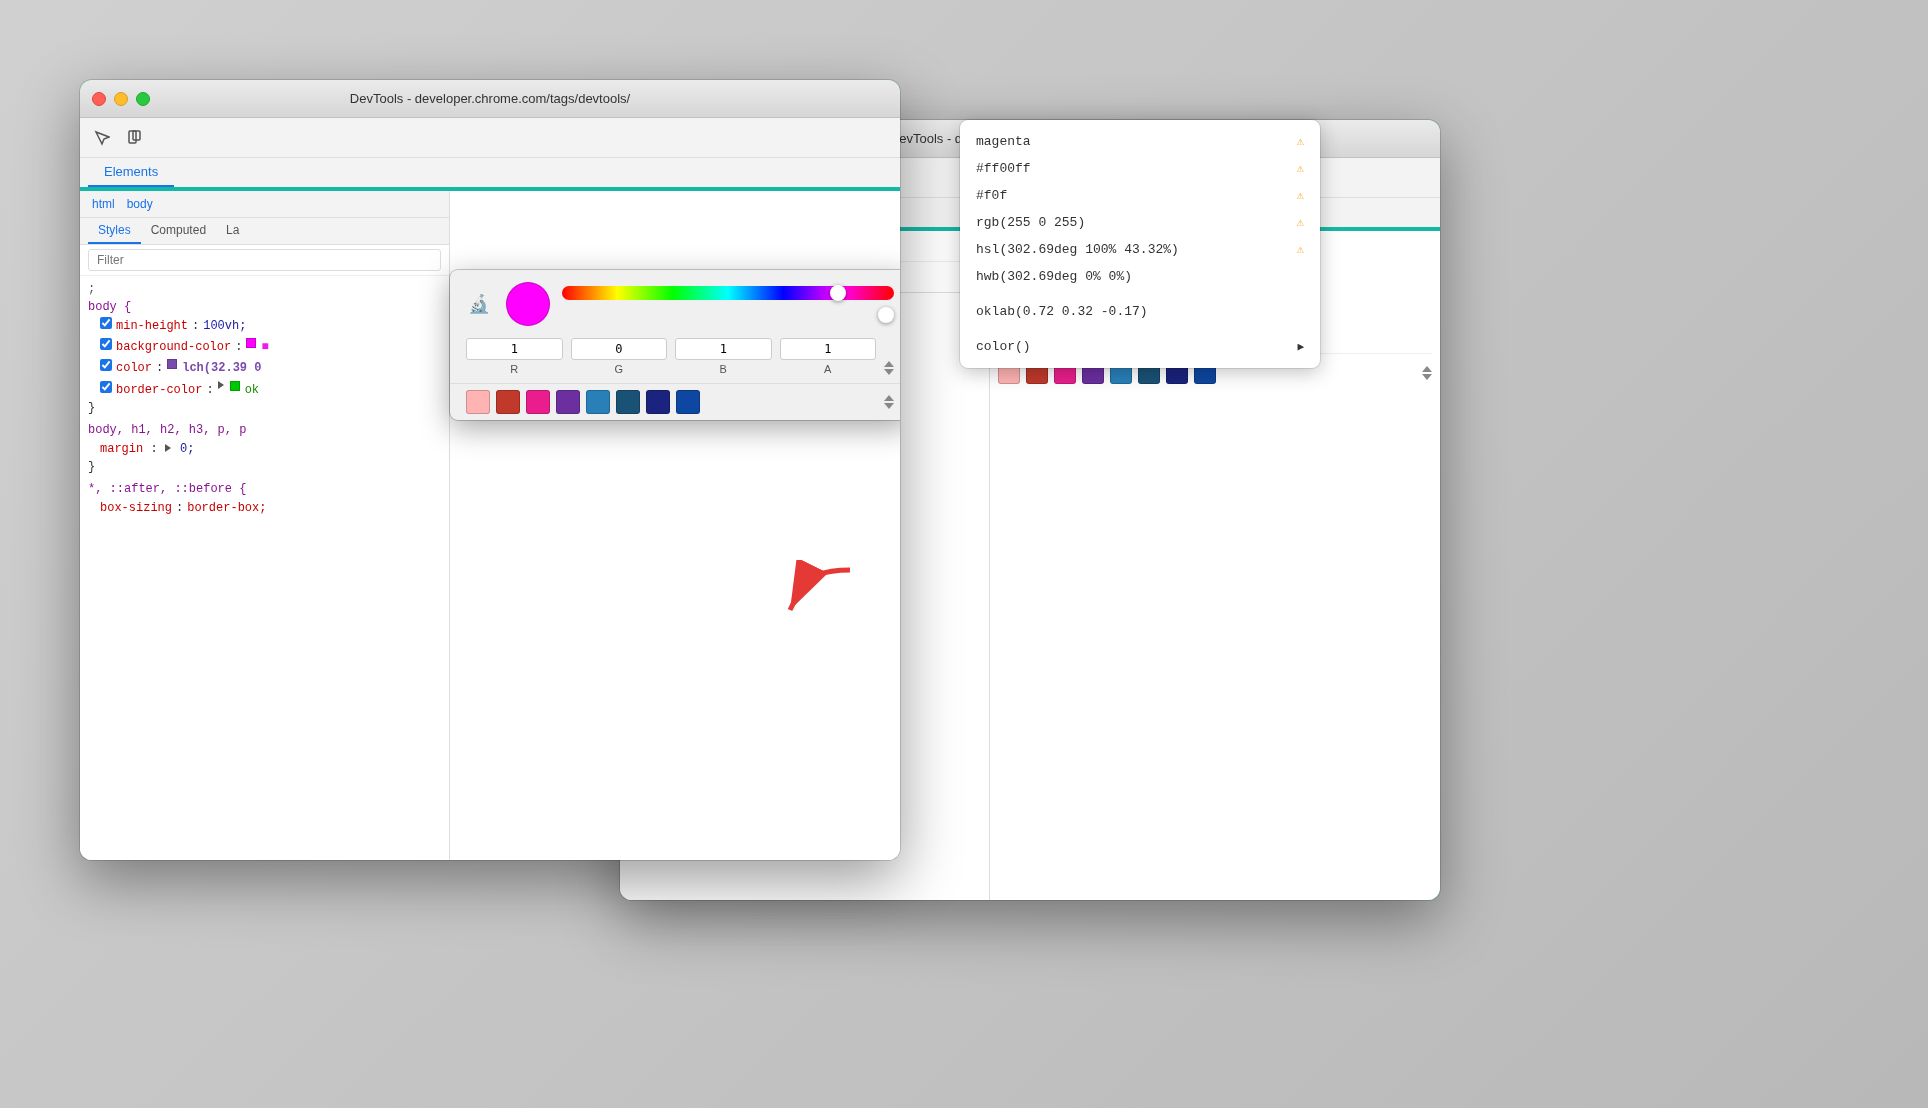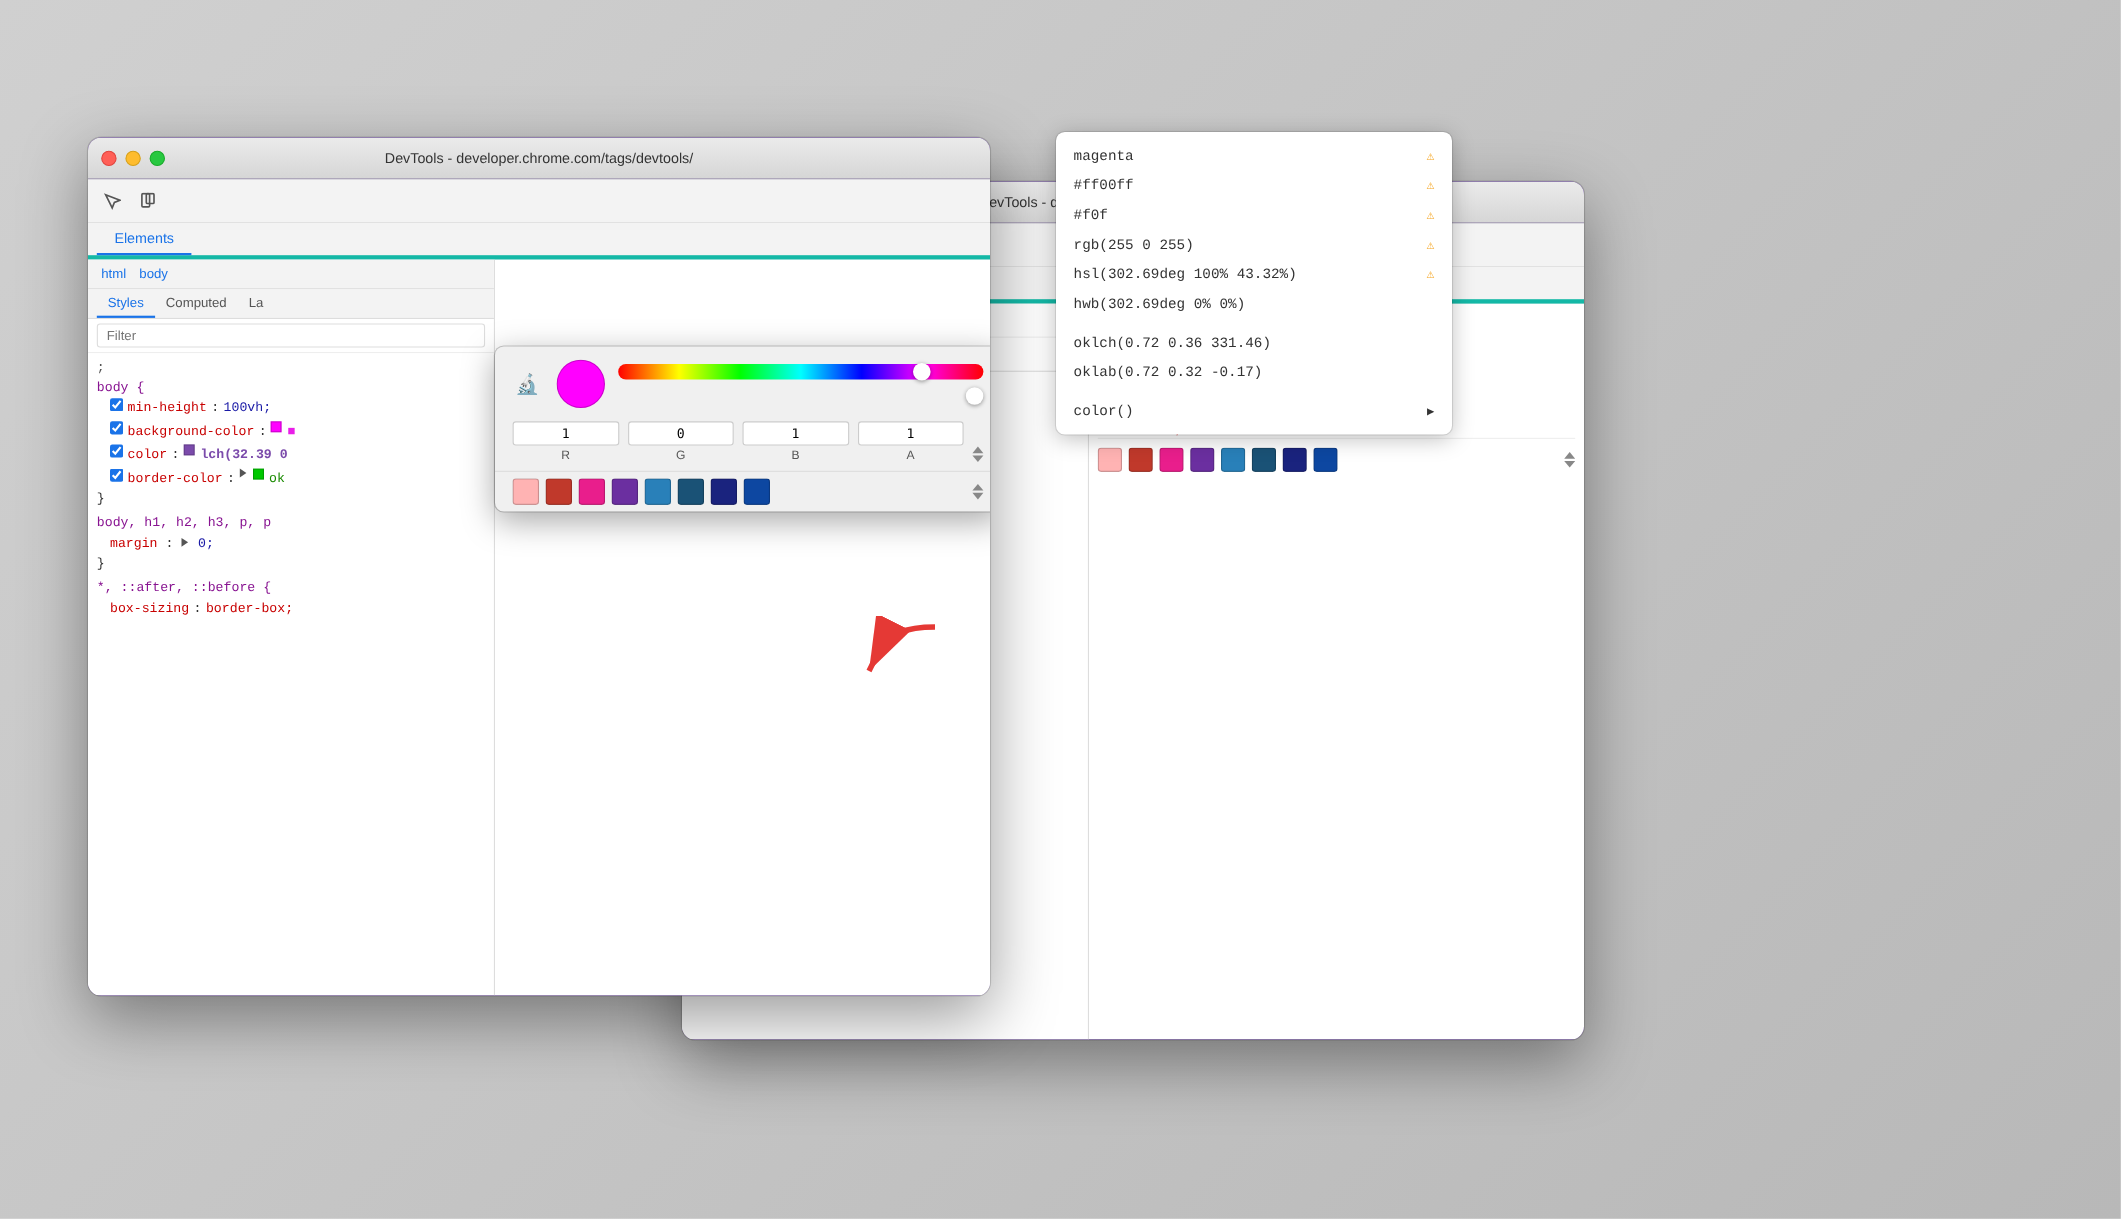--- a/index.html
+++ b/index.html
@@ -9,25 +9,24 @@
       width: 1928px;
       height: 1108px;
       position: relative;
       overflow: hidden;
       background: linear-gradient(135deg, #d0d0d0, #b8b8b8);
     }
 
     
     .window {
       position: absolute;
-      background: #4c1d95;
+      background: #5eead4;
       border-radius: 12px;
       box-shadow: 0 20px 60px rgba(0,0,0,0.4), 0 0 0 1px rgba(0,0,0,0.15);
       overflow: hidden;
-      margin-top: 45px;
     }
 
     .window-titlebar {
       background: linear-gradient(180deg, #ebebeb, #d6d6d6);
       height: 38px;
       display: flex;
       align-items: center;
       padding: 0 12px;
       border-bottom: 1px solid #c0c0c0;
       position: relative;
@@ -789,23 +788,20 @@
   </div>
   <div class="format-item">
     <span>hsl(302.69deg 100% 43.32%)</span>
     <span class="warn-icon">⚠</span>
   </div>
   <div class="format-item">
     <span>hwb(302.69deg 0% 0%)</span>
   </div>
   <div class="format-section-gap"></div>
   <div class="format-item">
-    <span>oklch(0.72 0.36 331.46)</span>
-  </div>
-  <div class="format-item">
     <span>oklab(0.72 0.32 -0.17)</span>
   </div>
   <div class="format-section-gap"></div>
   <div class="format-item">
     <span>color()</span>
     <span class="format-arrow">▶</span>
   </div>
 </div>
 
 </body></html>

